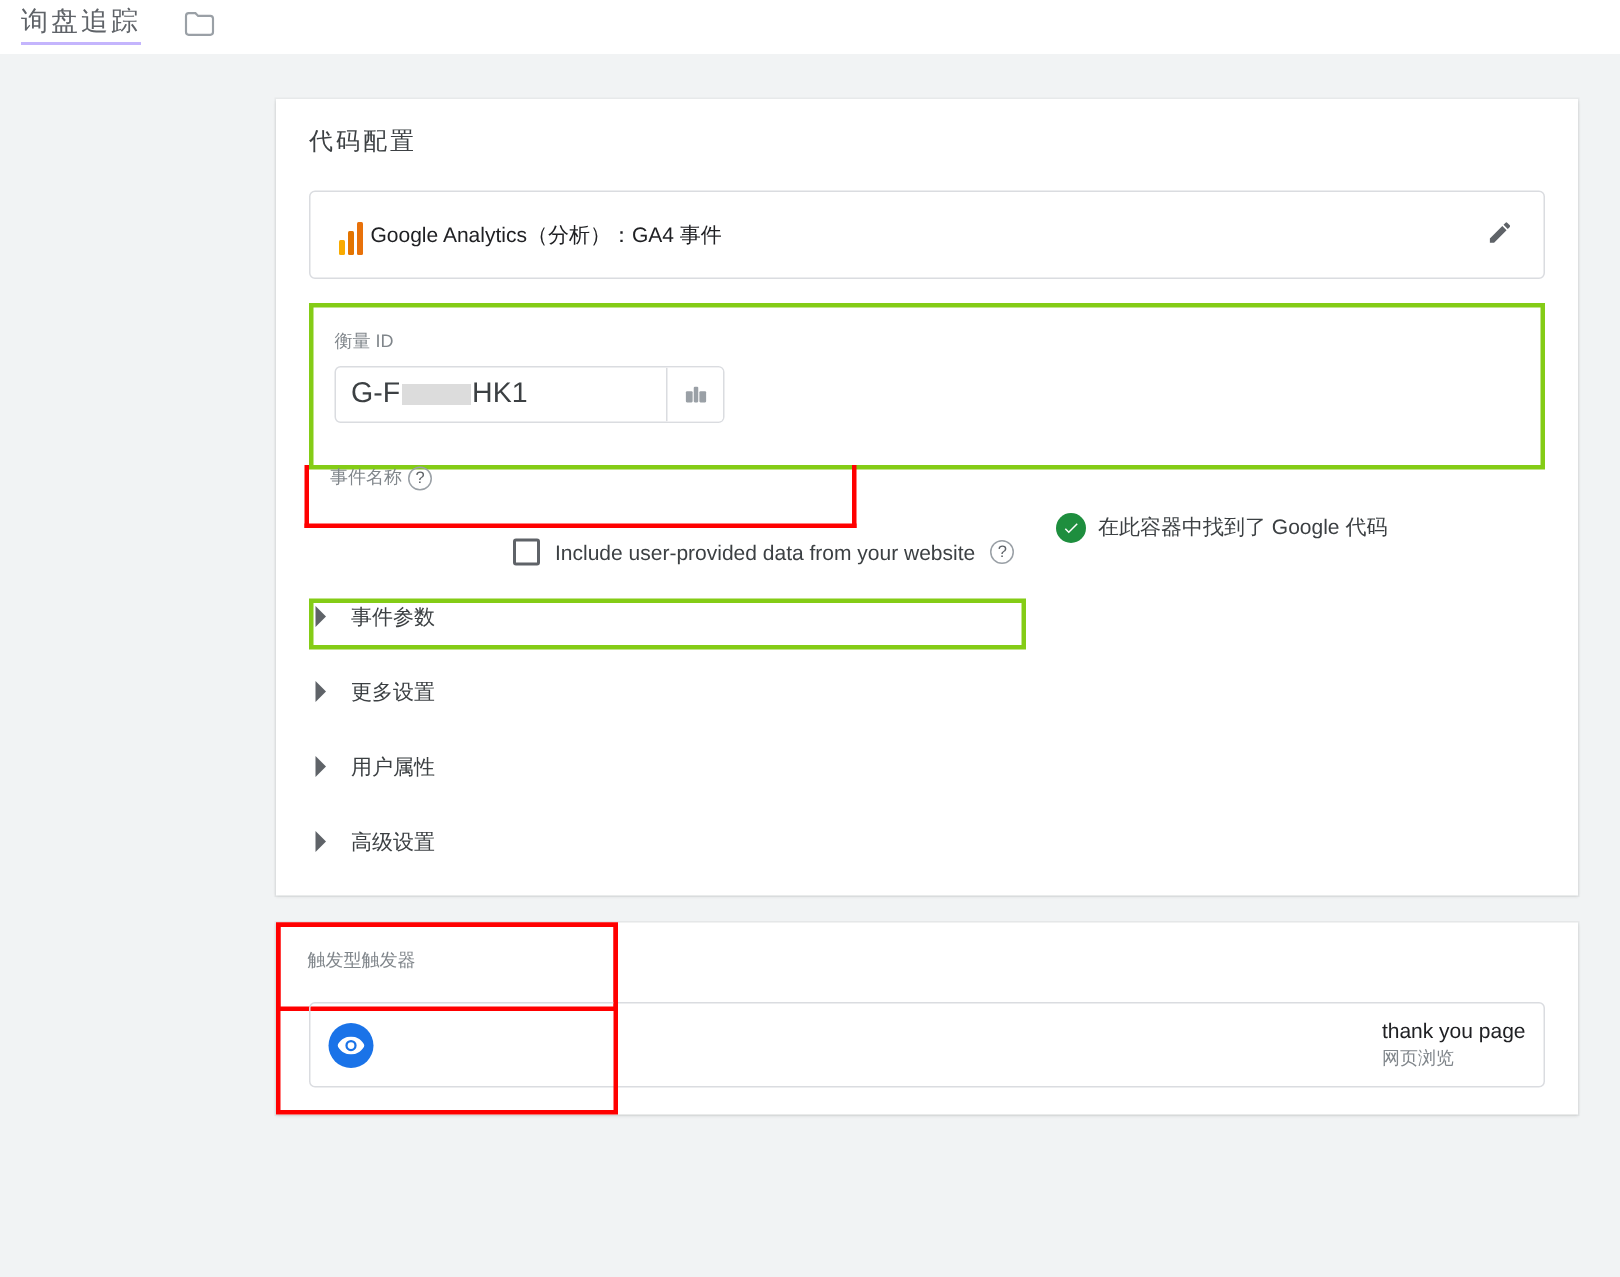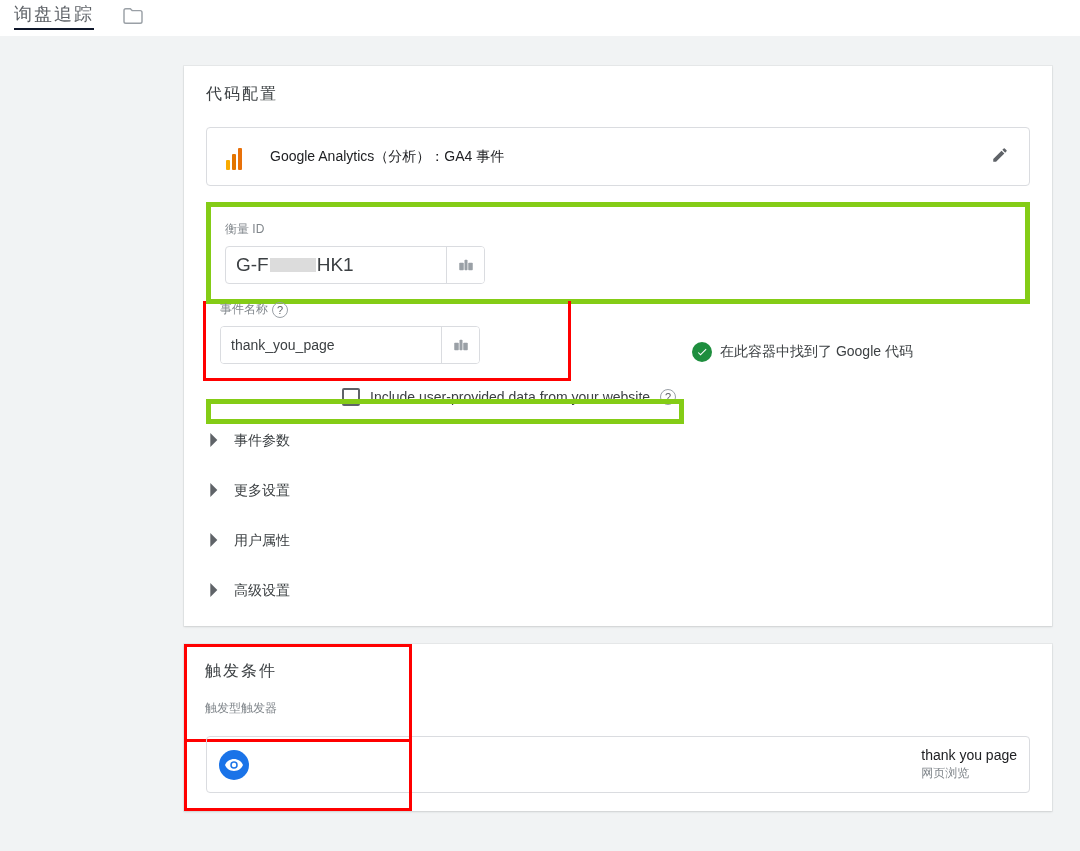--- a/index.html
+++ b/index.html
@@ -16,21 +16,21 @@
     display: flex;
     align-items: center;
     gap: 28px;
     padding: 0 14px 4px 14px;
   }
   .top-title {
     font-size: 18px;
     color: #5f6368;
     letter-spacing: 2px;
     padding-bottom: 2px;
-    border-bottom: 2px solid #0f172a;
+    border-bottom: 2px solid #c4b5fd;
   }
   .folder-icon svg { display:block; }
   .page {
     width: 1080px;
     margin: 0;
     padding: 0;
   }
   .panel-area {
     padding: 30px 28px 10px 184px;
   }
@@ -55,40 +55,40 @@
     display: flex;
     align-items: center;
     gap: 4px;
   }
   .tag-type-row {
     border: 1px solid #dadce0;
     border-radius: 4px;
     padding: 12px 14px;
     display: flex;
     align-items: center;
-    gap: 23px;
+    gap: 0;
     margin-bottom: 16px;
   }
   .ga-icon {
     width: 26px; height: 26px;
     display:flex; align-items:flex-end; justify-content:center;
     gap:2px;
   }
   .ga-icon .bar { width:4px; border-radius:1px; }
   .ga-icon .b1 { height:10px; background:#f9ab00; }
   .ga-icon .b2 { height:16px; background:#e37400; }
   .ga-icon .b3 { height:22px; background:#e8710a; }
   .tag-type-text { flex:1; }
   .tag-type-title { font-size: 14px; color:#202124; font-weight:500; }
   .tag-type-sub { font-size: 12px; color:#80868b; margin-top:2px; }
   .edit-btn { color:#5f6368; cursor:pointer; padding:6px; }
 
   .highlight-box {
-    border: 5px solid #84cc16;
-    padding: 14px 14px 1px 14px;
+    border: 3px solid #84cc16;
+    padding: 14px 14px 14px 14px;
     margin-bottom: 14px;
     position: relative;
   }
   .field-block { margin-bottom: 14px; }
   .input-row {
     display:flex;
     border:1px solid #dadce0;
     border-radius:4px;
     overflow:hidden;
     background:#fff;
@@ -226,47 +226,37 @@
                     <rect x="10" y="2" width="4" height="14" rx="1"></rect>
                     <rect x="15" y="6" width="6" height="10" rx="1"></rect>
                 </svg>
               </div>
             </div>
           </div>
         </div>
 
       </div>
 
-      <div style="position:absolute; left:508px; top:276px;text-align:center;" class="status-ok">
+      <div style="position:absolute; left:520px; top:276px;text-align:center;" class="status-ok">
         <span class="check-circle">
           <svg width="12" height="12" viewBox="0 0 24 24" fill="#ffffff">
               <path d="M9 16.17l-3.88-3.88L3.7 13.7 9 19l12-12-1.41-1.41z"></path>
             </svg>
         </span>
         <span>在此容器中找到了 Google 代码</span>
       </div>
 
       <div style="position:absolute; left:22px; top:333px; width:478px;" class="highlight-box">
         
       </div>
 
       <div style="margin-top:-14px; border:3px solid #ff0000; border-top:none; padding:0 14px 14px 14px; width:368px; margin-bottom:4px; margin-left:-3px; position:relative; top:-3px;">
         <div class="sub-label" style="margin-top:6px;">
           <span>事件名称</span>
           <span class="help-icon">?</span>
-        </div>
-        <div class="input-row" style="max-width:260px;">
-          <input type="text" value="thank_you_page" style="">
-          <div class="input-addon">
-            <svg width="18" height="14" viewBox="0 0 24 18" fill="#9aa0a6">
-              <rect x="3" y="6" width="6" height="10" rx="1"></rect>
-                <rect x="10" y="2" width="4" height="14" rx="1"></rect>
-                <rect x="15" y="6" width="6" height="10" rx="1"></rect>
-            </svg>
-          </div>
         </div>
       </div>
 
       <div class="indented-block">
         <div class="checkbox-row">
           <span class="checkbox-box"></span>
           <span>Include user-provided data from your website</span>
           <span class="help-icon">?</span>
         </div>
       </div>
@@ -300,21 +290,20 @@
           <svg width="10" height="14" viewBox="0 0 8 12" fill="#5f6368">
               <path d="M0 0l6 6-6 6z"></path>
             </svg>
         </span>
         <span>高级设置</span>
       </div>
     </div>
 
     <div class="card" style="padding:0 22px 18px 0;">
       <div style="border:3px solid #ff0000; padding:14px 14px 14px 18px; width:228px; border-right:3px solid #ff0000;">
-        <div class="card-title" style="margin-bottom:18px;">触发条件</div>
         <div class="sub-label">触发型触发器</div>
       </div>
       <div style="padding:0 0 0 22px; margin-top:-52px;">
         <div style="height:52px;"></div>
       </div>
       <div style="padding-left:22px; margin-top:-6px;">
         <div class="trigger-row" style="margin-top:0;justify-content:space-between;">
           <span class="trigger-icon">
             <svg width="18" height="12" viewBox="0 0 24 16" fill="#ffffff">
               <path d="M12 0C6 0 1.5 4 0 8c1.5 4 6 8 12 8s10.5-4 12-8c-1.5-4-6-8-12-8zm0 13a5 5 0 1 1 0-10 5 5 0 0 1 0 10zm0-8a3 3 0 1 0 0 6 3 3 0 0 0 0-6z"></path>

